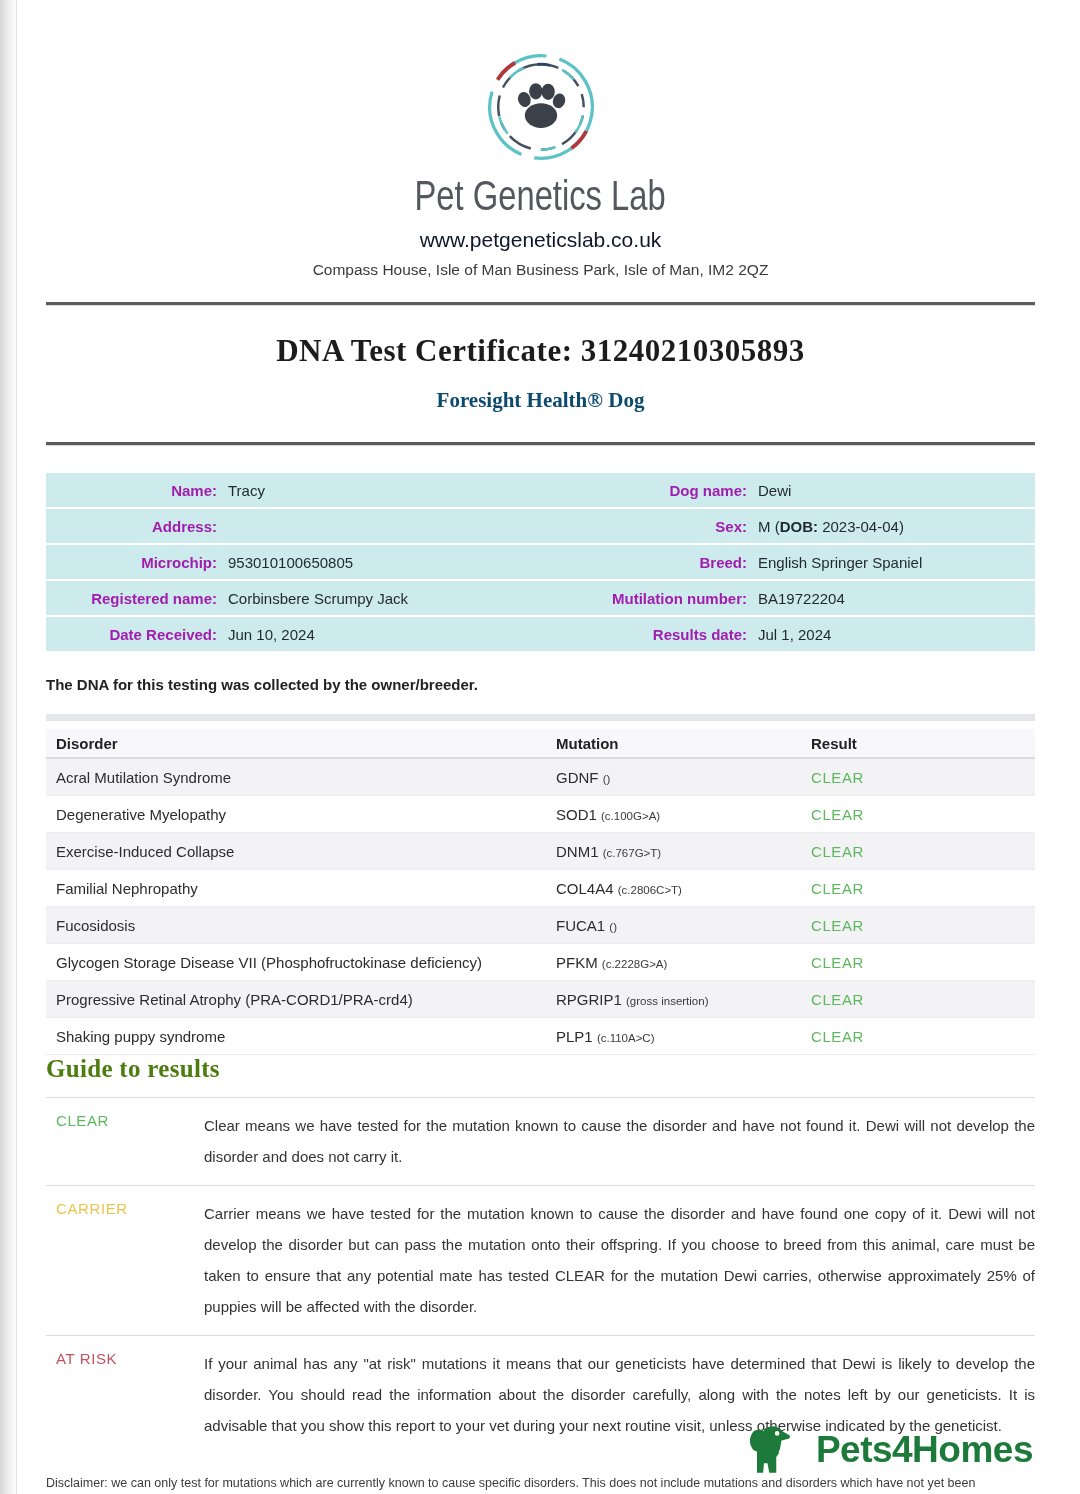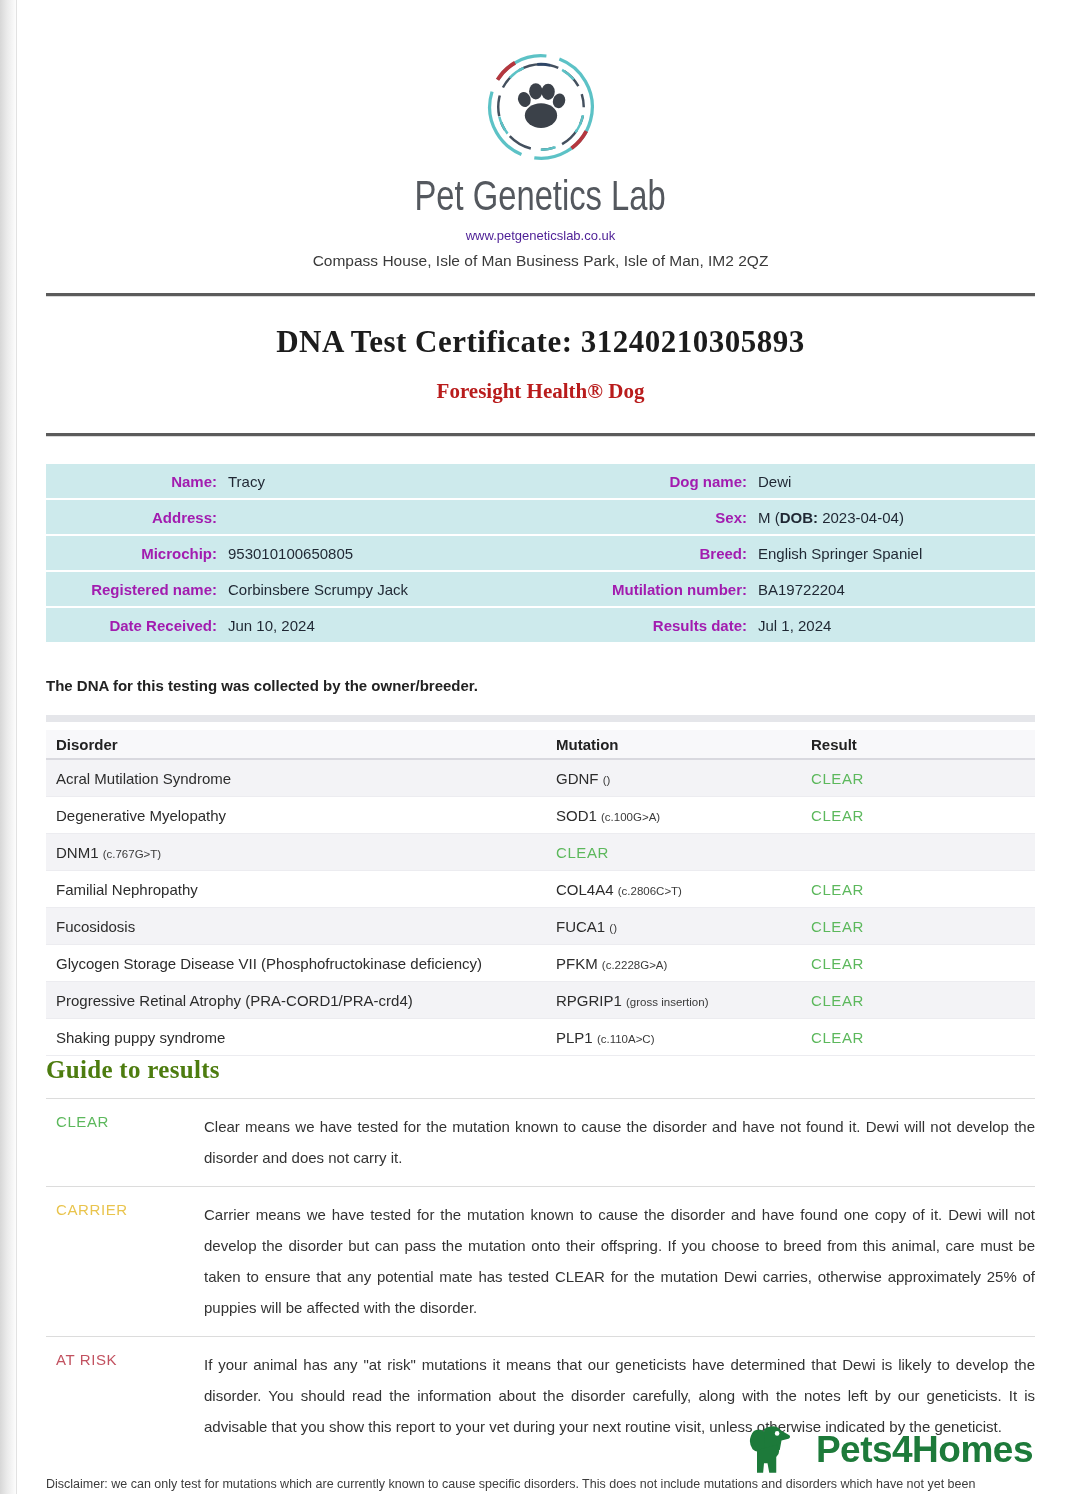--- a/index.html
+++ b/index.html
@@ -10,39 +10,39 @@
     background:linear-gradient(to right,#d7d7d7 0,#ebebeb 45%,#fdfdfd 100%);
     border-right:1px solid #e2e2e2; }
   .page { position:absolute; left:18px; top:0; right:0; bottom:0; background:#fff; }
   .content { padding:0 45px 0 28px; }
 
   
   .logo-wrap { padding-top:50px; text-align:center; }
   .brand { text-align:center; margin-top:4px; }
   .brand span { display:inline-block; font-size:42px; font-weight:400; color:#54585e;
     transform:scaleX(0.78); letter-spacing:0px; }
-  .website { text-align:center; margin-top:8px; font-size:13px; color:#4c1d95; }
+  .website { text-align:center; margin-top:8px; font-size:21px; color:#0f172a; }
   .address { text-align:center; margin-top:9px; font-size:15.5px; color:#3a3a3a; }
 
   .rule { margin-top:23px; height:0; border-top:3px solid #5b5b5b; border-bottom:1px solid #d9d9d9; }
   .rule2 { margin-top:29px; }
 
   .title { margin-top:27px; text-align:center; font-family:"Liberation Serif", serif;
     font-weight:bold; font-size:31px; color:#1c1c1c; letter-spacing:0.5px; }
   .subtitle { margin-top:19px; text-align:center; font-family:"Liberation Serif", serif;
-    font-weight:bold; font-size:21px; color:#b91c1c; }
+    font-weight:bold; font-size:21px; color:#0c4a6e; }
 
   
   .info-table { margin-top:27px; display:flex; flex-direction:column; gap:2px; }
   .info-row { display:grid; grid-template-columns:182px 300px 230px 1fr;
     background:var(--info-bg,#cdeaec); height:34px; align-items:center; font-size:15px; color:#1f2733; }
   .info-row .lbl { font-weight:bold; text-align:right; padding-right:11px; color:#a21caf; }
   .info-row .val { text-align:left; padding-left:0; }
 
-  .collect-note { margin-top:35px; font-weight:bold; font-size:15px; color:#222; }
+  .collect-note { margin-top:25px; font-weight:bold; font-size:15px; color:#222; }
 
   
   .dis-table { margin-top:21px; border-top:7px solid #e5e6ea; }
   .dis-head { display:grid; grid-template-columns:500px 255px 1fr; background:#f8f8fa;
     height:30px; align-items:center; font-weight:bold; font-size:15px; color:#222;
     border-bottom:2px solid #d9d9df;margin-top:8px; }
   .dis-head > div { padding-left:10px; }
   .dis-row { display:grid; grid-template-columns:500px 255px 1fr; height:37px;
     align-items:center; font-size:15px; color:#2c2c2c; border-bottom:1px solid #ececf0; }
   .dis-row:nth-child(odd) { background:#f3f3f6; }
@@ -152,20 +152,21 @@
           <div>Acral Mutilation Syndrome</div>
           <div><span>GDNF</span> <span class="mut-small">()</span></div>
           <div class="result-clear">CLEAR</div>
         </div>
         <div class="dis-row">
           <div>Degenerative Myelopathy</div>
           <div><span>SOD1</span> <span class="mut-small">(c.100G&gt;A)</span></div>
           <div class="result-clear">CLEAR</div>
         </div>
         <div class="dis-row">
+          <div>Exercise-Induced Collapse</div>
           <div><span>DNM1</span> <span class="mut-small">(c.767G&gt;T)</span></div>
           <div class="result-clear">CLEAR</div>
         </div>
         <div class="dis-row">
           <div>Familial Nephropathy</div>
           <div><span>COL4A4</span> <span class="mut-small">(c.2806C&gt;T)</span></div>
           <div class="result-clear">CLEAR</div>
         </div>
         <div class="dis-row">
           <div>Fucosidosis</div>

